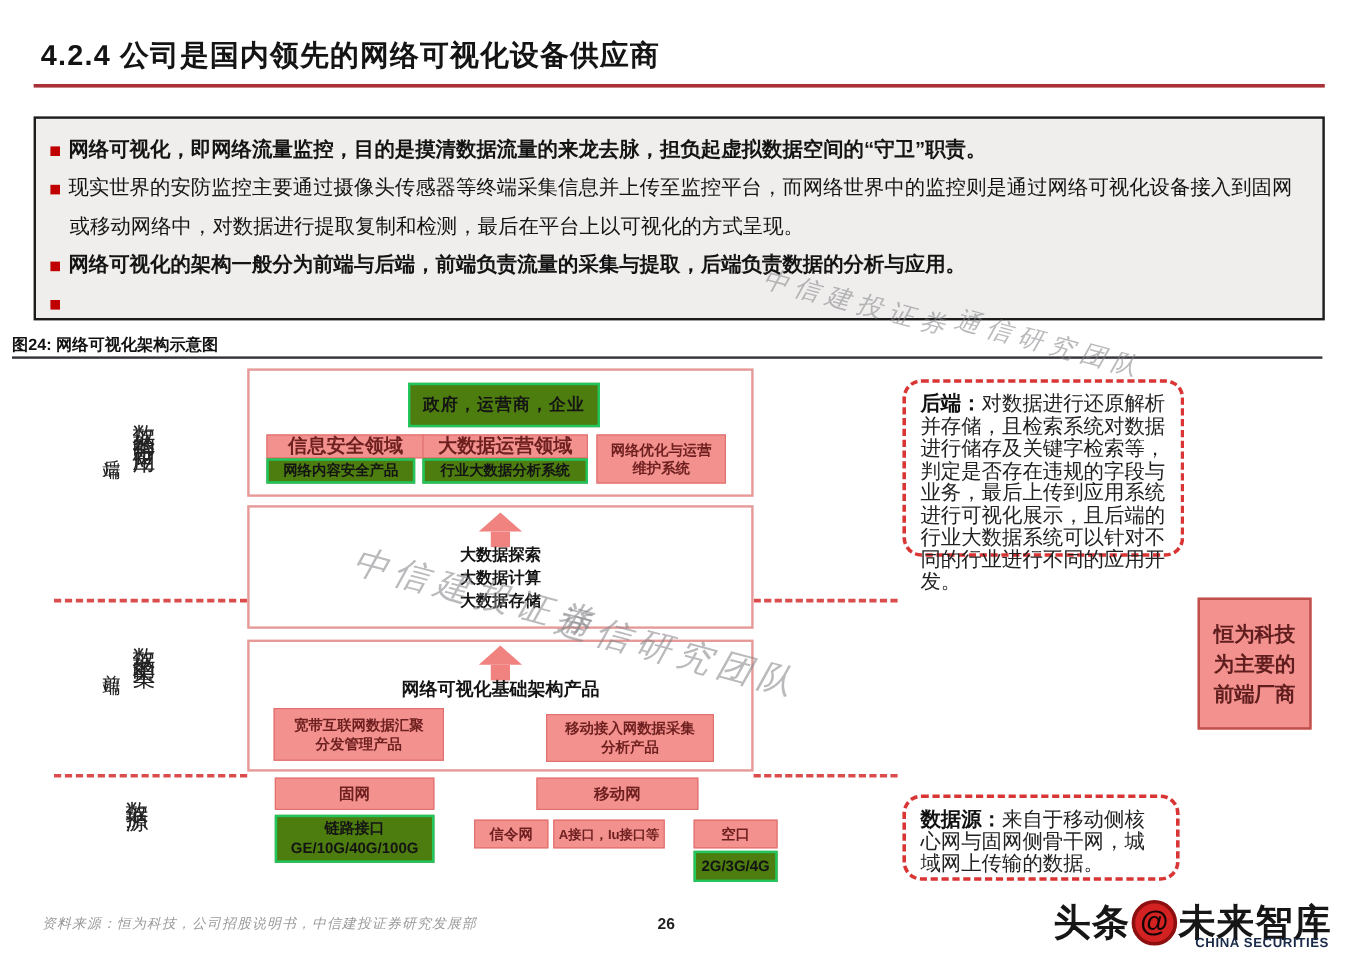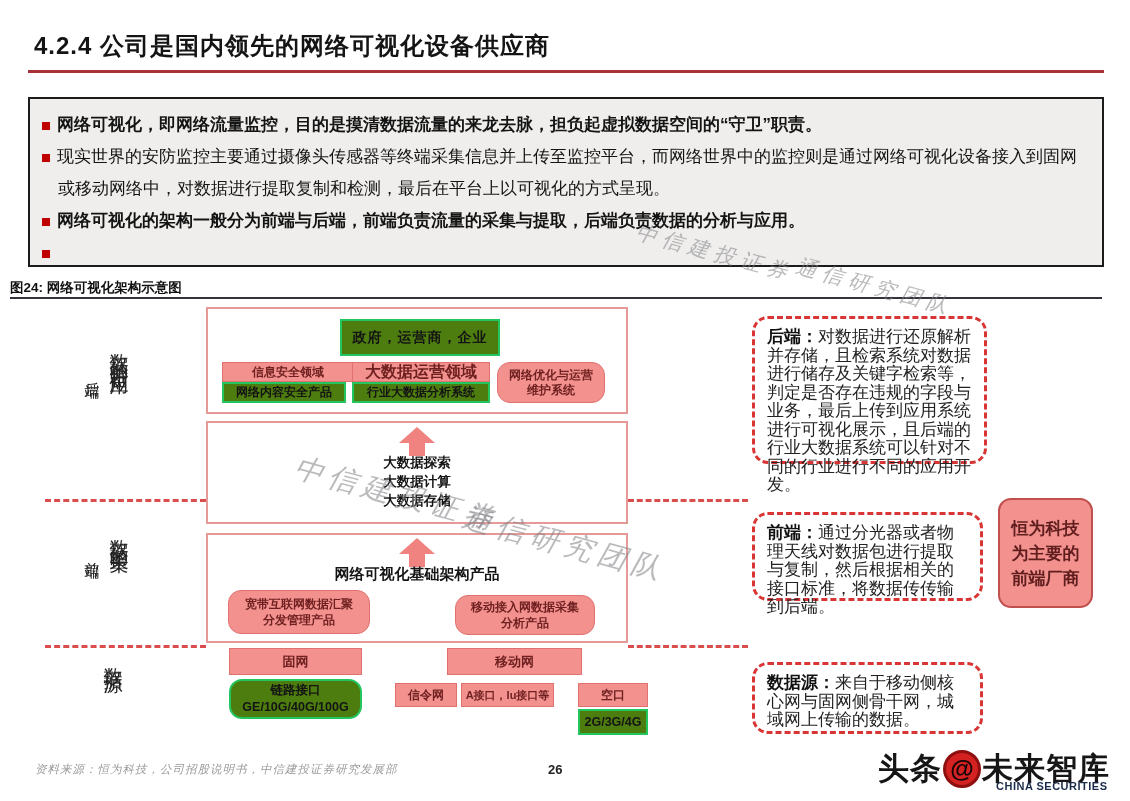--- a/index.html
+++ b/index.html
@@ -34,21 +34,21 @@
 
   
   .stage-dash { border-top:3px dashed #db4d4d; height:0; z-index:0; }
 
   
   .outer-box { border:2px solid #e59a98; background:#fff; z-index:1; }
   .white-box { background:#4d7c0f; border:2px solid #22c55e; color:#141414; font-weight:bold;
                display:flex; align-items:center; justify-content:center; text-align:center; z-index:2; }
   .pink-box  { background:#f2918e; border:1px solid #e0716e; color:#6e1f1f; font-weight:bold;
                display:flex; align-items:center; justify-content:center; text-align:center; z-index:2; }
-  .pre { white-space:pre-line;border-radius:13px; }
+  .pre { white-space:pre-line; }
 
   .up-arrow { width:36px; height:30px; z-index:2; }
   .up-arrow::before { content:""; position:absolute; top:0; left:0;
       border-left:18px solid transparent; border-right:18px solid transparent;
       border-bottom:16px solid #f0827f; }
   .up-arrow::after { content:""; position:absolute; top:16px; left:10px; width:16px; height:13px; background:#f0827f; }
 
   .mid-lines { font-size:13.5px; font-weight:bold; line-height:19px; text-align:center; color:#141414; z-index:2; }
   .front-title { font-size:15px; font-weight:bold; color:#141414; text-align:center; z-index:2; }
 
@@ -114,21 +114,21 @@
   <div class="abs vlabel v-small" style="left:82px;  top:550px;">前端</div>
   <div class="abs vlabel v-big" style="left:100px; top:652px;">数据源</div>
 
   <div class="abs stage-dash" style="left:45px;  top:499px; width:161px;"></div>
   <div class="abs stage-dash" style="left:628px; top:499px; width:120px;"></div>
   <div class="abs stage-dash" style="left:45px;  top:645px; width:161px;"></div>
   <div class="abs stage-dash" style="left:628px; top:645px; width:120px;"></div>
 
   <div class="abs outer-box" style="left:206px; top:307px; width:422px; height:107px;"></div>
   <div class="abs white-box" style="left:340px; top:319px; width:160px; height:37px; font-size:14px; letter-spacing:1px;">政府，运营商，企业</div>
-  <div class="abs pink-box" style="left:222px; top:362px; width:132px; height:20px; font-size:12px;">信息安全领域</div>
+  <div class="abs pink-box" style="left:222px; top:362px; width:132px; height:20px; font-size:16px;">信息安全领域</div>
   <div class="abs white-box" style="left:222px; top:382px; width:124px; height:21px; font-size:12px;">网络内容安全产品</div>
   <div class="abs pink-box" style="left:352px; top:362px; width:138px; height:20px; font-size:16px;">大数据运营领域</div>
   <div class="abs white-box" style="left:352px; top:382px; width:138px; height:21px; font-size:12px;">行业大数据分析系统</div>
   <div class="abs pink-box pre" style="left:497px; top:362px; width:108px; height:41px; font-size:12px; line-height:15px;">网络优化与运营
 维护系统</div>
 
   <div class="abs outer-box" style="left:206px; top:421px; width:422px; height:103px;"></div>
   <div class="abs up-arrow" style="left:399px; top:427px;"></div>
   <div class="abs mid-lines pre" style="left:306px; top:453px; width:222px;">大数据探索
 大数据计算
@@ -150,23 +150,20 @@
   <div class="abs white-box pre" style="left:229px; top:679px; width:133px; height:40px; font-size:12.5px; line-height:17px;">链路接口
 GE/10G/40G/100G</div>
   <div class="abs pink-box" style="left:395px; top:683px; width:62px; height:24px; font-size:12px;">信令网</div>
   <div class="abs pink-box" style="left:461px; top:683px; width:93px; height:24px; font-size:11px;">A接口，Iu接口等</div>
   <div class="abs pink-box" style="left:578px; top:683px; width:70px; height:24px; font-size:12px;">空口</div>
   <div class="abs white-box" style="left:578px; top:709px; width:70px; height:26px; font-size:12.5px;">2G/3G/4G</div>
 
   <div class="abs note-box" style="left:752px; top:316px; width:235px; height:148px;">
     <span class="note-label">后端：</span><span>对数据进行还原解析并存储，且检索系统对数据进行储存及关键字检索等，判定是否存在违规的字段与业务，最后上传到应用系统进行可视化展示，且后端的行业大数据系统可以针对不同的行业进行不同的应用开发。</span>
   </div>
-  <div class="abs note-box" style="left:752px; top:512px; width:231px; height:89px;">
-    <span class="note-label">前端：</span><span>通过分光器或者物理天线对数据包进行提取与复制，然后根据相关的接口标准，将数据传传输到后端。</span>
-  </div>
   <div class="abs note-box" style="left:752px; top:662px; width:231px; height:72px;">
     <span class="note-label">数据源：</span><span>来自于移动侧核心网与固网侧骨干网，城域网上传输的数据。</span>
   </div>
   <div class="abs vendor-box pre" style="left:998px; top:498px; width:95px; height:110px;">恒为科技
 为主要的
 前端厂商</div>
 
   <div class="abs source-note">资料来源：恒为科技，公司招股说明书，中信建投证券研究发展部</div>
   <div class="abs page-num">26</div>
 

